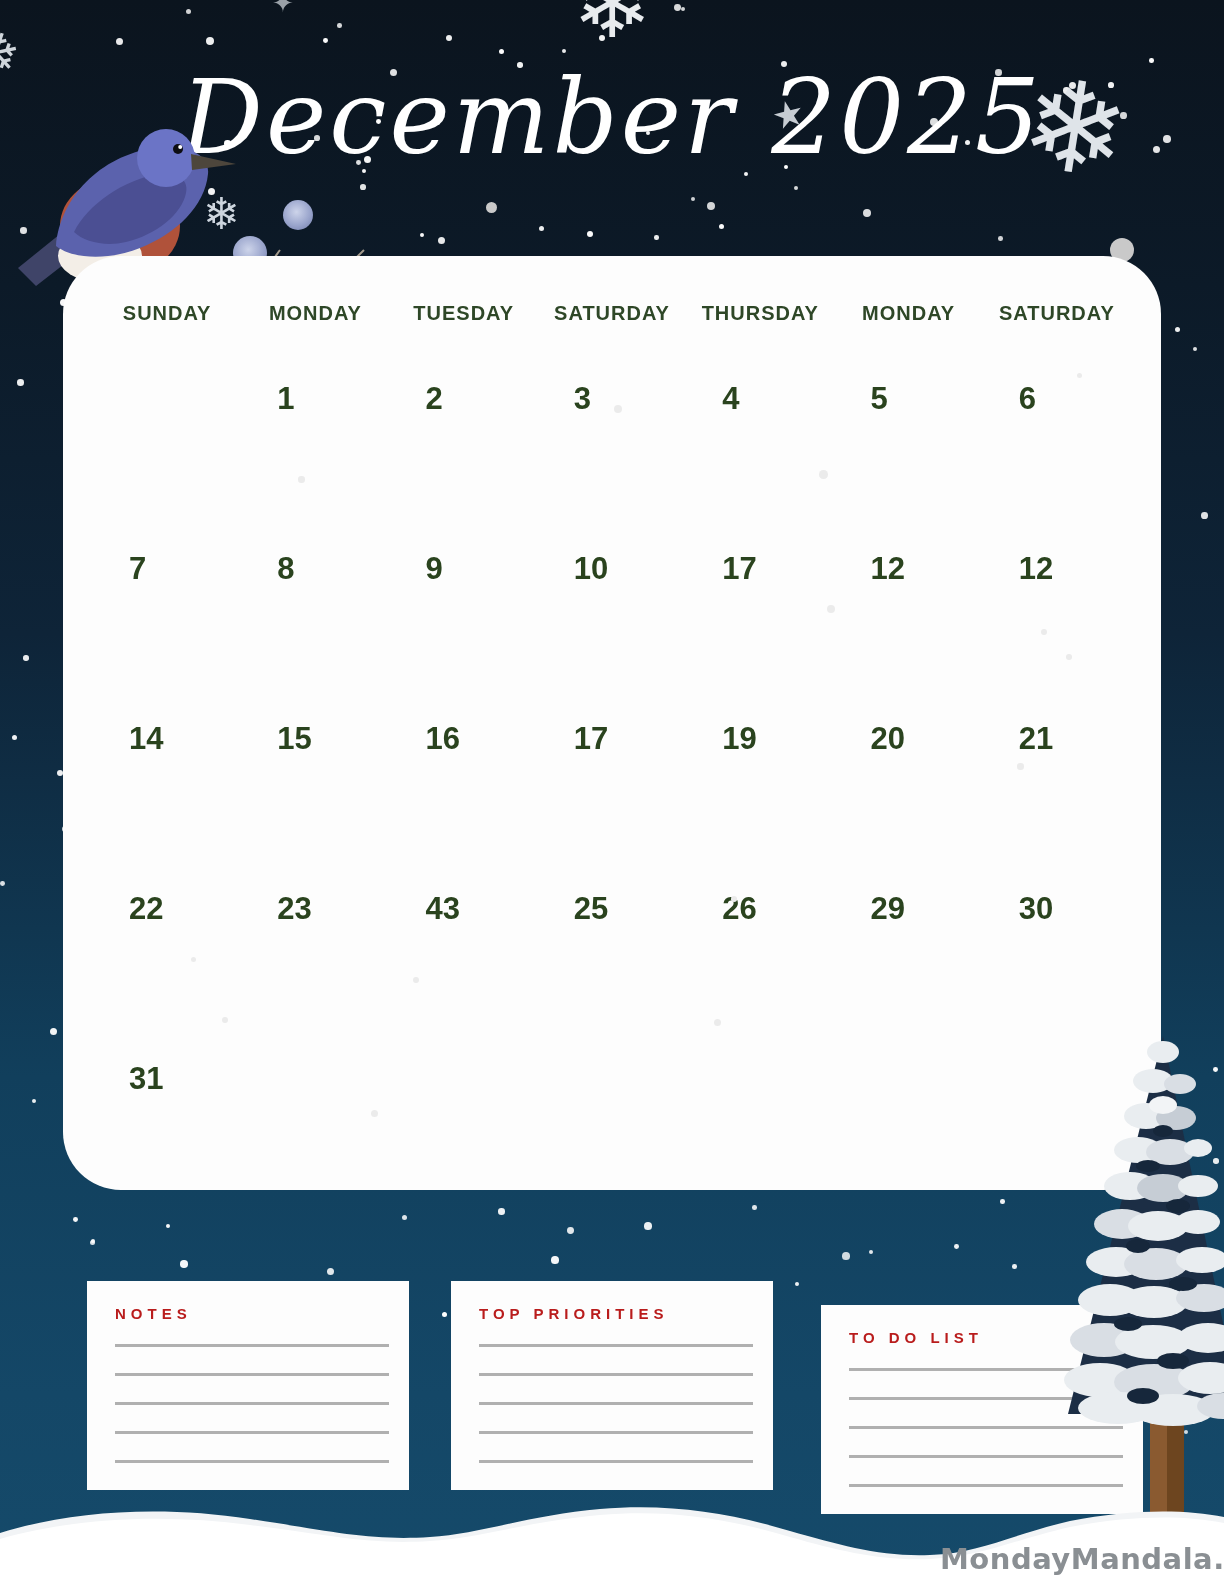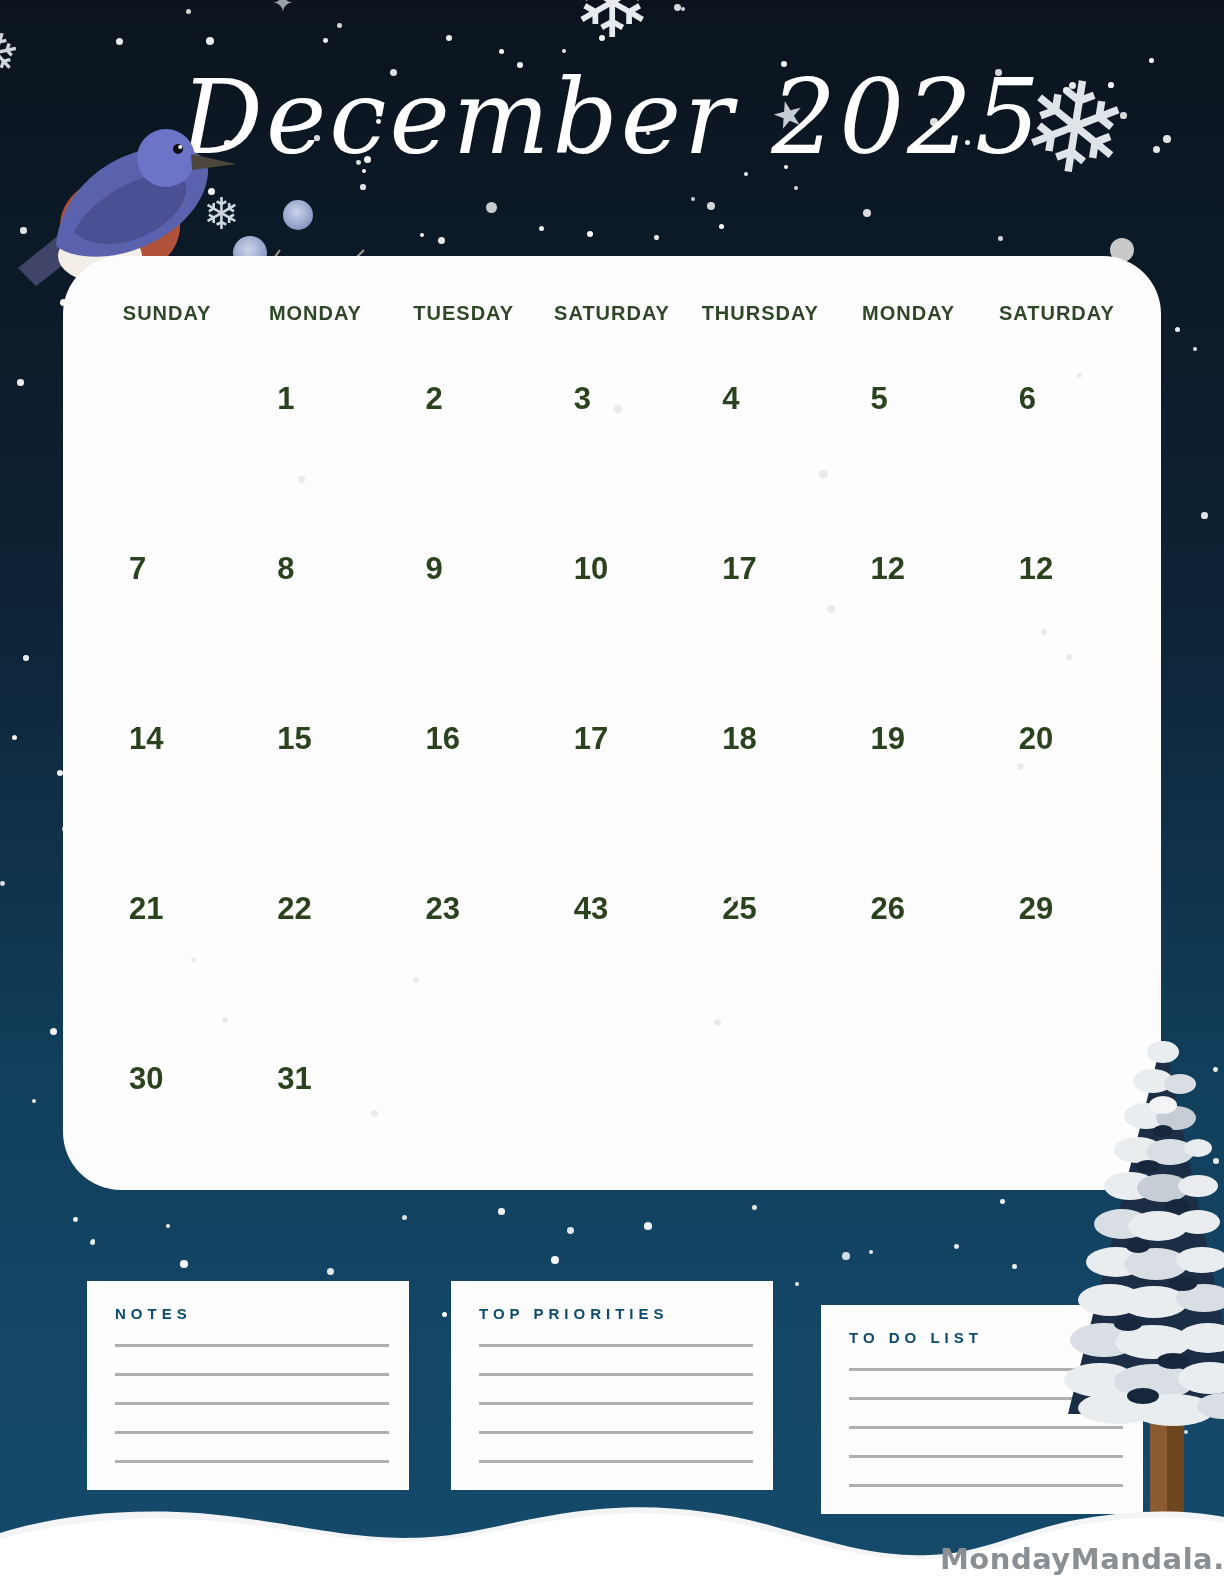--- a/index.html
+++ b/index.html
@@ -31,21 +31,21 @@
   .cell{
     box-sizing:border-box;padding-top:44px;padding-left:36px;
     font-weight:700;font-size:31px;color:#2a431e;text-align:left;
   }
   
   .note-box{
     position:absolute;top:1281px;width:322px;height:209px;background:#fdfdfd;
     box-sizing:border-box;padding:24px 20px 0 28px;
   }
   .note-label{
-    font-weight:700;font-size:15px;letter-spacing:5px;color:#0c4a6e;
+    font-weight:700;font-size:15px;letter-spacing:5px;color:#b91c1c;
   }
   .rules{margin-top:22px;}
   .rule{height:3px;background:#b0b0b0;margin:0 0 26px 0;}
   
   .credit{
     position:absolute;left:940px;top:1542px;
     font-family:"DejaVu Sans",sans-serif;font-weight:700;font-size:29px;color:#8a8f93;letter-spacing:0.5px;
   }
   .bird-svg{position:absolute;left:8px;top:108px;}
   .thistle{
@@ -231,21 +231,20 @@
       <div class="cell">8</div>
       <div class="cell">9</div>
       <div class="cell">10</div>
       <div class="cell">17</div>
       <div class="cell">12</div>
       <div class="cell">12</div>
       <div class="cell">14</div>
       <div class="cell">15</div>
       <div class="cell">16</div>
       <div class="cell">17</div>
-      <div class="cell">18</div>
       <div class="cell">19</div>
       <div class="cell">20</div>
       <div class="cell">21</div>
       <div class="cell">22</div>
       <div class="cell">23</div>
       <div class="cell">43</div>
       <div class="cell">25</div>
       <div class="cell">26</div>
       <div class="cell">29</div>
       <div class="cell">30</div>

